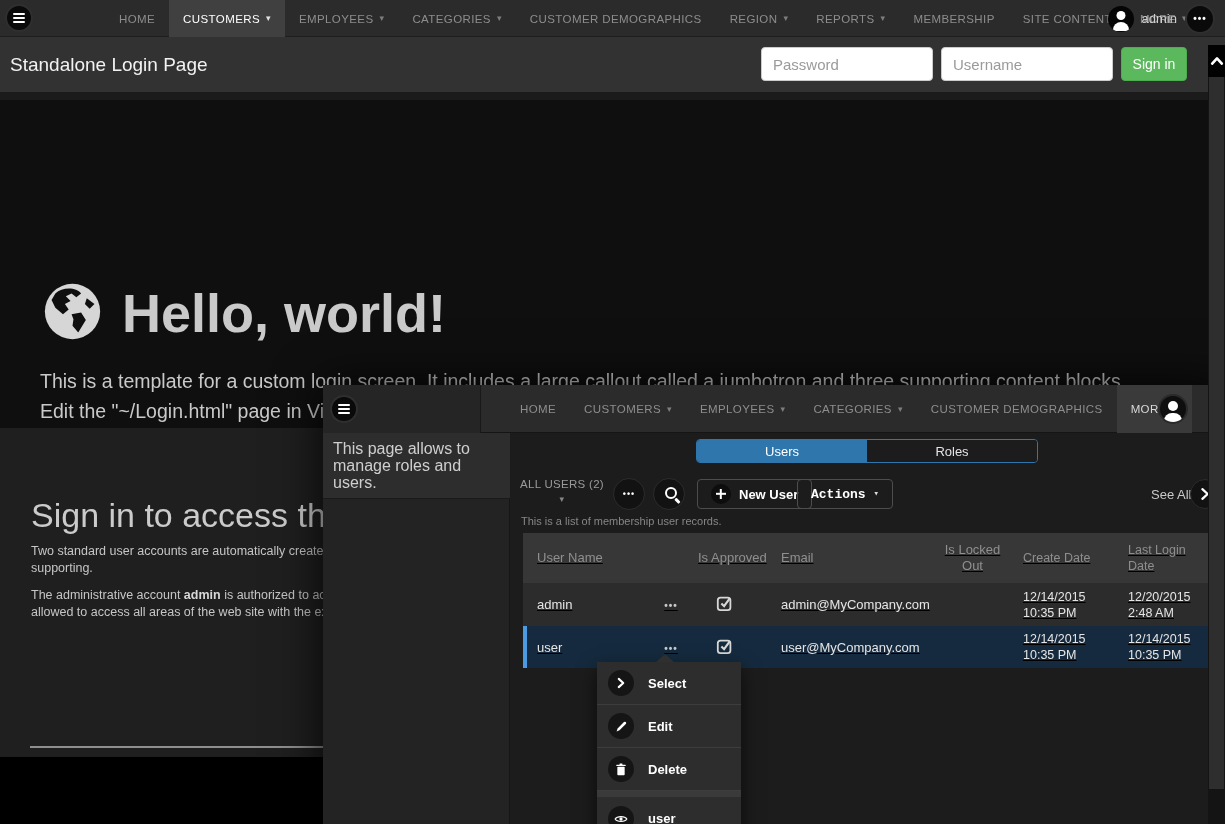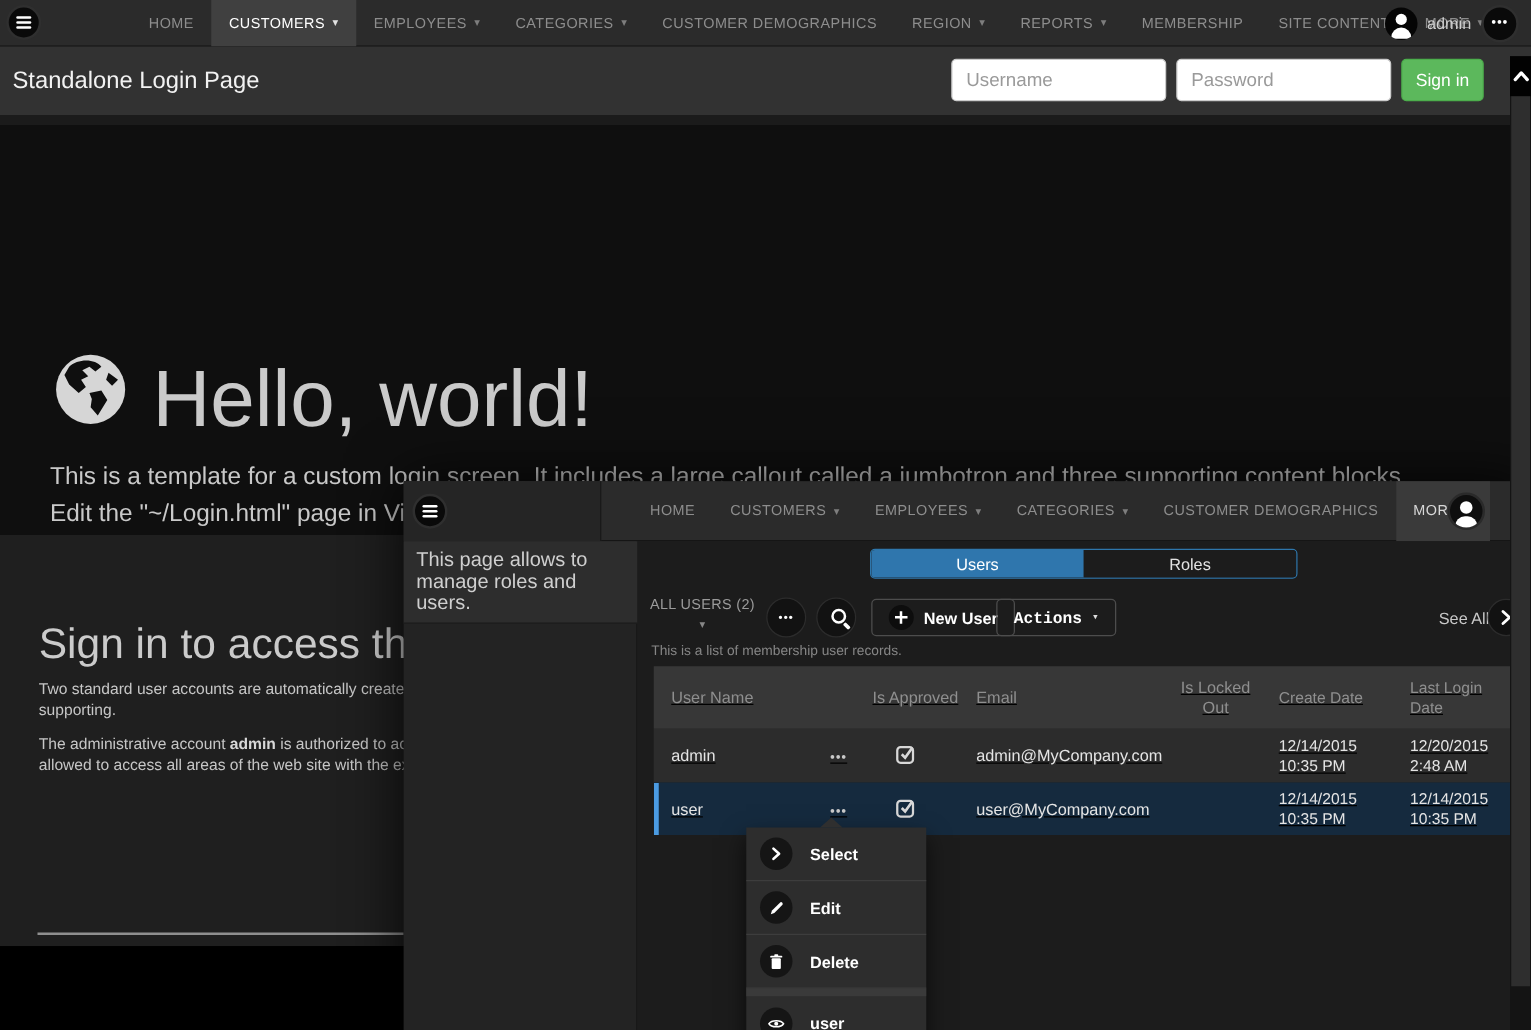--- a/index.html
+++ b/index.html
@@ -28,21 +28,21 @@
   .page-title { position:absolute; left:10px; top:0; height:55px; display:flex; align-items:center; font-size:19px; color:#f2f2f2; }
   .login-inline { position:absolute; right:38px; top:10px; display:flex; gap:8px; }
   .login-input { width:172px; height:34px; background:#fff; border:1px solid #ccc; border-radius:4px; padding:0 11px; font-size:15px; color:#333; font-family:"Liberation Sans",sans-serif; }
   .login-input::placeholder { color:#9a9a9a; }
   .signin-btn { width:66px; height:34px; background:#5cb85c; border:1px solid #4cae4c; border-radius:4px; color:#fff; font-size:14px; cursor:pointer; font-family:"Liberation Sans",sans-serif; }
 
   
   .gapstrip { position:absolute; left:0; top:92px; width:1225px; height:8px; background:#1b1b1b; }
   .jumbo { position:absolute; left:0; top:100px; width:1225px; height:328px; background:#0f0f0f; color:#c9c9c9; }
   .globe { position:absolute; left:42px; top:181px; width:61px; height:61px; }
-  .jumbo-title { position:absolute; left:122px; top:182px; font-size:64px; font-weight:400; color:#cacaca; }
+  .jumbo-title { position:absolute; left:122px; top:182px; font-size:54px; font-weight:700; color:#cacaca; }
   .jumbo-body { position:absolute; left:40px; top:266px; width:1115px; font-size:19.5px; line-height:30px; color:#c9c9c9; }
   .learn-btn { position:absolute; left:40px; top:343px; padding:12px 25px; background:#a551b1; border:none; border-radius:6px; color:#fff; font-size:18px; cursor:pointer; font-family:"Liberation Sans",sans-serif; }
 
   
   .section { position:absolute; left:0; top:428px; width:1225px; height:329px; background:#1f1f1f; color:#c6c6c6; }
   .section-heading { position:absolute; left:31px; top:68px; font-size:34px; font-weight:300; color:#cbcbcb; white-space:nowrap; }
   .section-p { position:absolute; left:31px; font-size:12.5px; line-height:17px; color:#c6c6c6; white-space:nowrap; }
   .section-p.p1 { top:115px; } .section-p.p2 { top:159px; }
   .section-p b { color:#d8d8d8; }
   .section-divider { position:absolute; left:30px; top:318px; width:293px; height:2px; background:#8f8f8f; }
@@ -168,22 +168,22 @@
     <div class="topnav-right">
       <div class="person-circle"></div>
       <span class="topnav-user">admin</span>
       <div class="ellipsis-circle">•••</div>
     </div>
   </div>
 
   <div class="pageheader">
     <div class="page-title">Standalone Login Page</div>
     <div class="login-inline">
+      <input class="login-input" type="password" placeholder="Password" style="">
       <input class="login-input" type="text" placeholder="Username" style="">
-      <input class="login-input" type="password" placeholder="Password" style="">
       <button class="signin-btn">Sign in</button>
     </div>
   </div>
 
   <div class="gapstrip"></div>
   <div class="jumbo">
     <svg class="globe" viewBox="0 0 64 64">
       <circle cx="32" cy="32" r="29" fill="#d6d6d6"></circle>
       <path d="M14 13 C21 6,36 6,41 13 L36 17 L31 13 L25 16 L30 21 L24 24 L28 30 L22 35 L14 28 L10 20 Z" fill="#0f0f0f"></path>
       <path d="M31 35 L41 33 L46 41 L38 54 L32 47 L33 40 Z" fill="#0f0f0f"></path>

